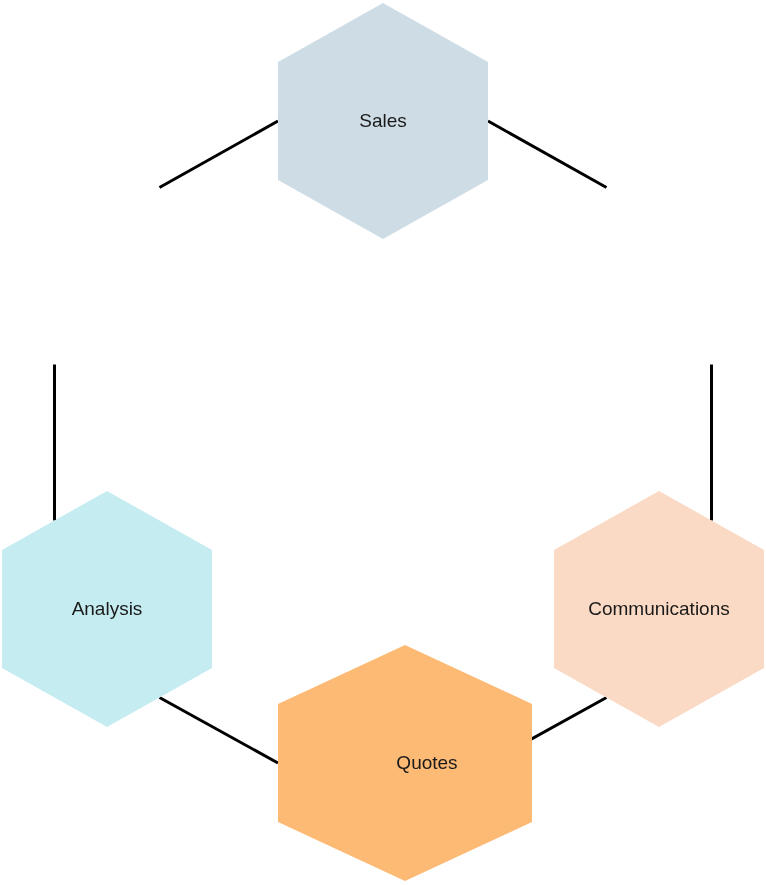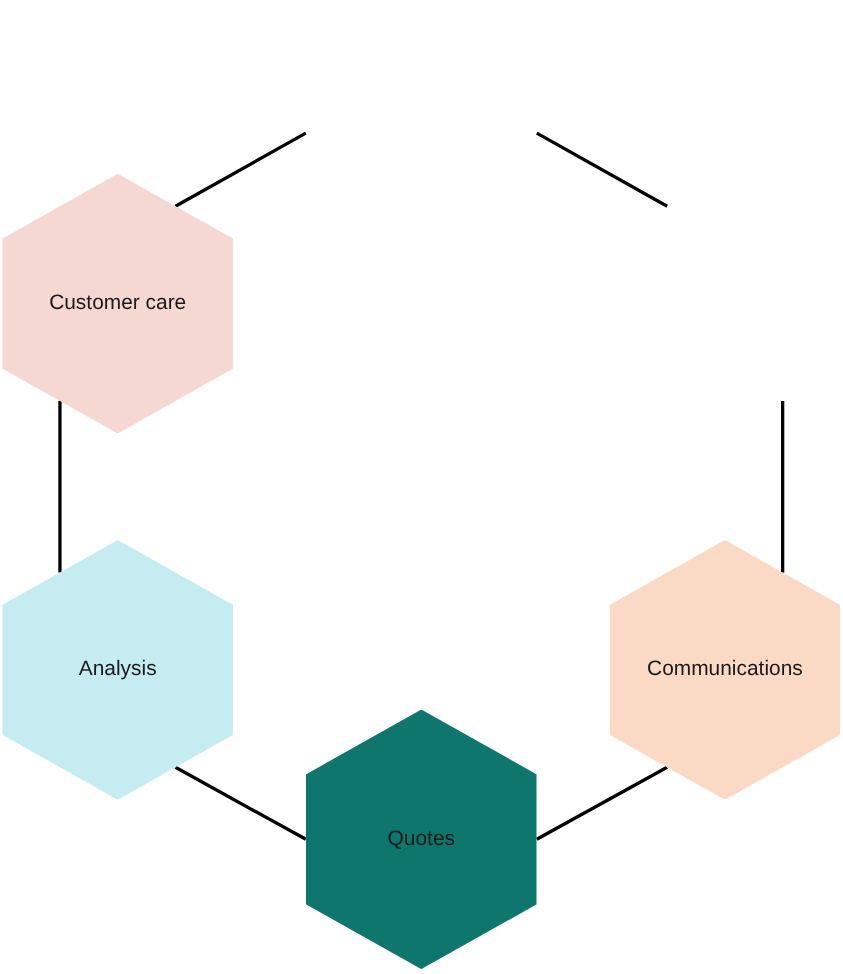--- a/index.html
+++ b/index.html
@@ -60,32 +60,32 @@
 
   <svg class="links" width="766" height="885" viewBox="0 0 766 885">
     <line x1="159.5" y1="187.5" x2="278" y2="121" stroke-width="3" stroke="#000000"></line>
     <line x1="488" y1="121" x2="606.5" y2="187.5" stroke-width="3" stroke="#000000"></line>
     <line x1="711.5" y1="364.5" x2="711.5" y2="520.5" stroke-width="3" stroke="#000000"></line>
     <line x1="606.5" y1="697.5" x2="488" y2="763" stroke-width="3" stroke="#000000"></line>
     <line x1="278" y1="763" x2="159.5" y2="697.5" stroke-width="3" stroke="#000000"></line>
     <line x1="54.5" y1="364.5" x2="54.5" y2="520.5" stroke-width="3" stroke="#000000"></line>
   </svg>
 
+  <div class="hex pos-sales" style="background-color: rgb(206, 221, 229);">
+    <span class="label">Sales</span>
+  </div>
 
-  <div class="hex pos-customer-care" style="background-color: rgb(245, 216, 210);">
-    <span class="label">Customer care</span>
-  </div>
 
 
   <div class="hex pos-analysis" style="background-color: rgb(197, 236, 241);">
     <span class="label">Analysis</span>
   </div>
 
   <div class="hex pos-communications" style="background-color: rgb(250, 217, 197);">
     <span class="label">Communications</span>
   </div>
 
-  <div class="hex pos-quotes" style="background-color: #0f766e;">
+  <div class="hex pos-quotes" style="background-color: #fdba74; padding-left: 44px;">
     <span class="label">Quotes</span>
   </div>
 
 
 </div>
 
 </body></html>

